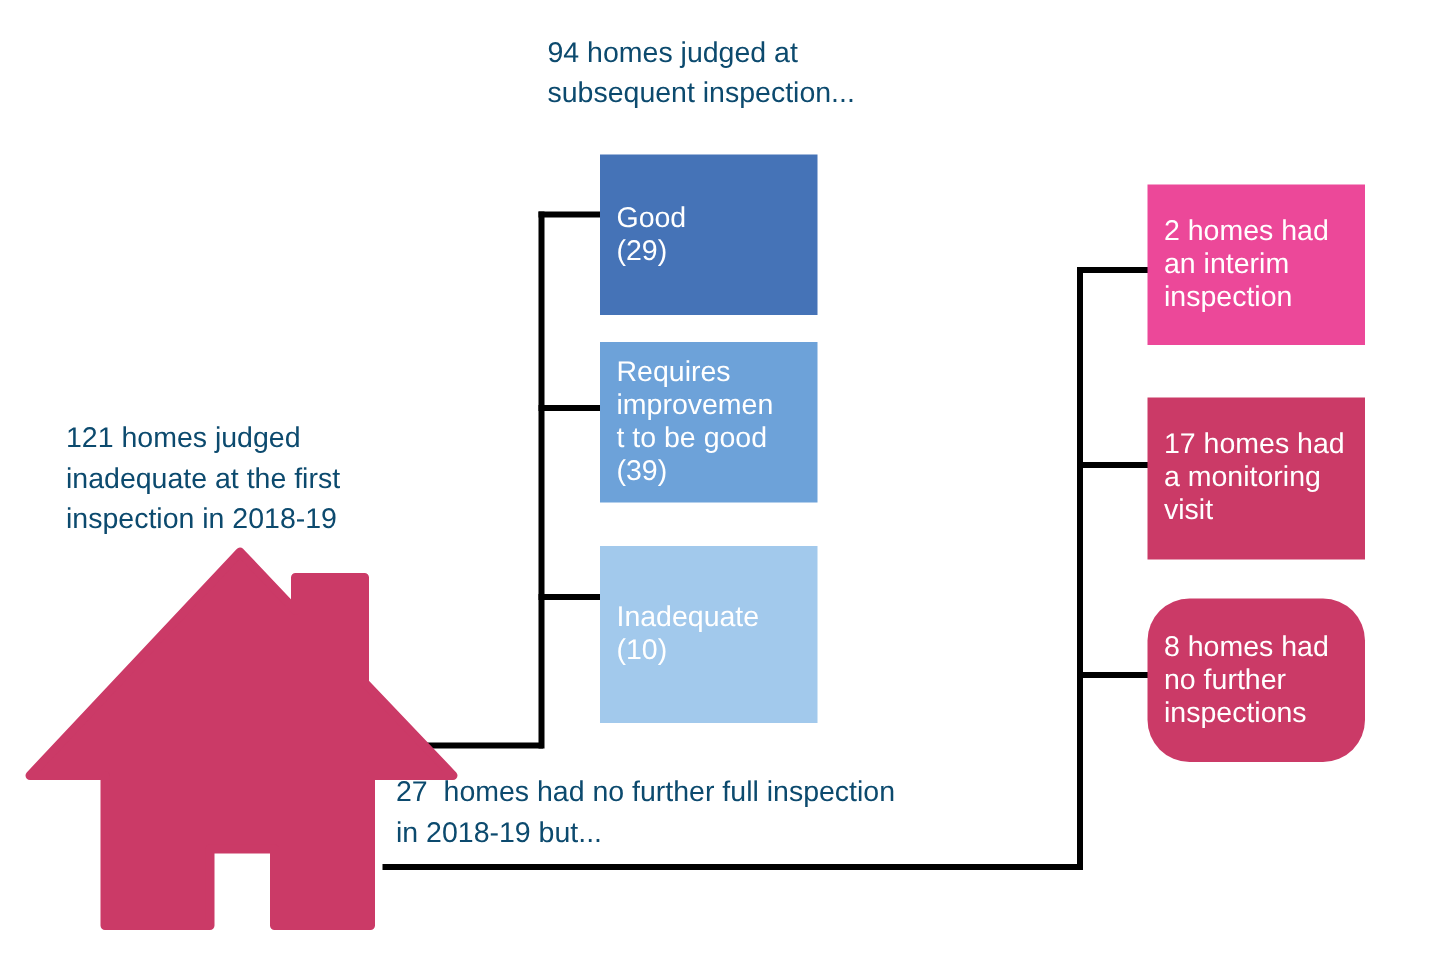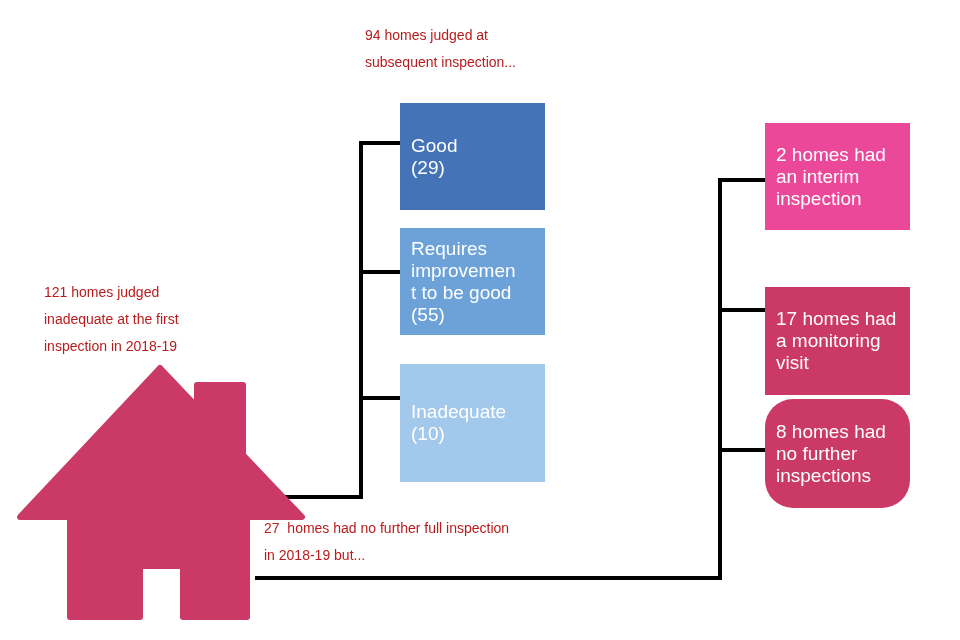--- a/index.html
+++ b/index.html
@@ -8,23 +8,23 @@
     width: 960px;
     height: 640px;
     background: #ffffff;
     overflow: hidden;
     font-family: "Liberation Sans", sans-serif;
     color: #1f1f1f;
   }
   .txt {
     position: absolute;
     white-space: pre-wrap;
-    font-size: 14px;
+    font-size: 19px;
     line-height: 27px;
-    color: #b91c1c;
+    color: #0c4a6e;
   }
   .heading      { left: 365px; top: 22px;  width: 330px; }
   .left-label   { left: 44px;  top: 279px; width: 265px; }
   .bottom-label { left: 264px; top: 515px; width: 460px; }
   .line {
     position: absolute;
     background: #000000;
   }
   .box {
     position: absolute;
@@ -41,21 +41,21 @@
     color: #ffffff;
     font-size: 19px;
     line-height: 22px;
   }
   .outcome  { left: 400px; }
   .followup { left: 765px; }
   .box-1 { top: 103px; height: 107px; }
   .box-2 { top: 228px; height: 107px; }
   .box-3 { top: 364px; height: 118px; }
   .fbox-1 { top: 123px; height: 107px; }
-  .fbox-2 { top: 265px; height: 108px; margin-top: 22px; }
+  .fbox-2 { top: 265px; height: 108px; }
   .fbox-3 { top: 399px; height: 109px; }
   .house-svg {
     position: absolute;
     left: 0; top: 0;
     width: 960px; height: 640px;
     pointer-events: none;
   }
 </style>
 </head>
 <body>
@@ -87,21 +87,21 @@
 in 2018-19 but...</div>
 
   <div class="box outcome box-1" style="background-color: rgb(69, 115, 183);">
     <span class="box-label">Good
 (29)</span>
   </div>
   <div class="box outcome box-2" style="background-color: rgb(109, 162, 217);">
     <span class="box-label">Requires
 improvemen
 t to be good
-(55)</span>
+(39)</span>
   </div>
   <div class="box outcome box-3" style="background-color: rgb(162, 201, 236);">
     <span class="box-label">Inadequate
 (10)</span>
   </div>
 
   <div class="box followup fbox-1" style="background-color: #ec4899;">
     <span class="box-label">2 homes had
 an interim
 inspection</span>

